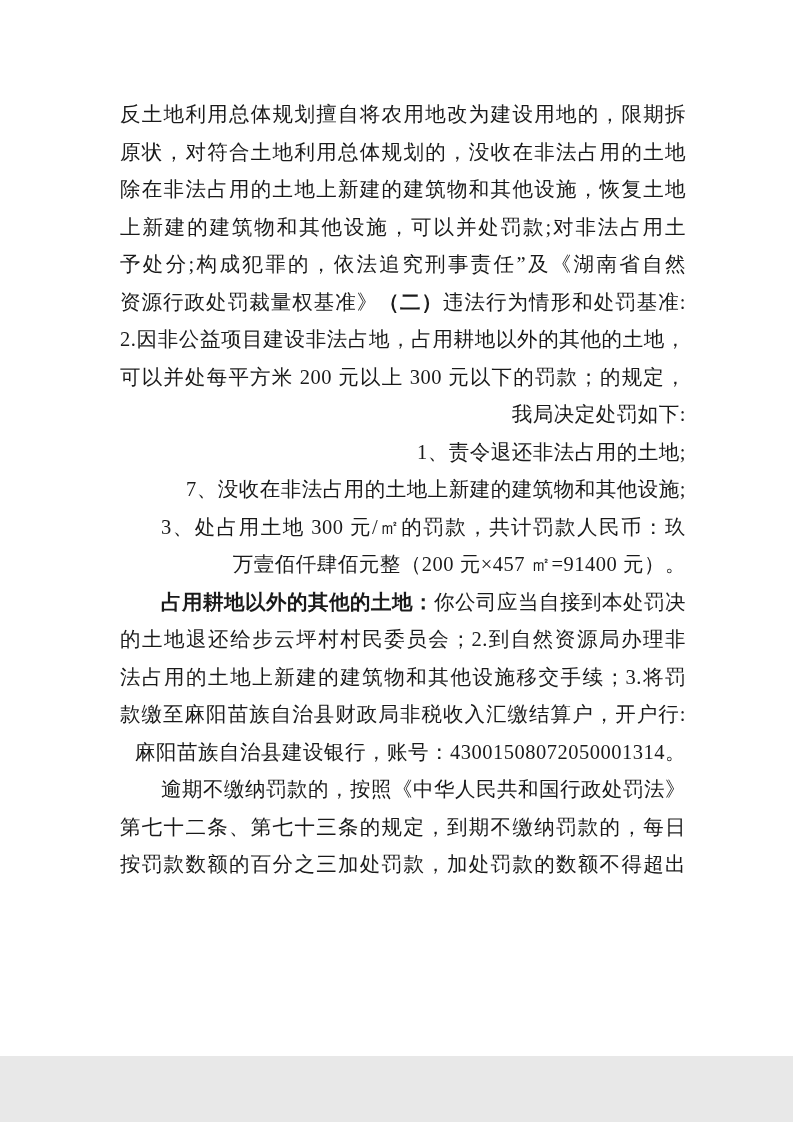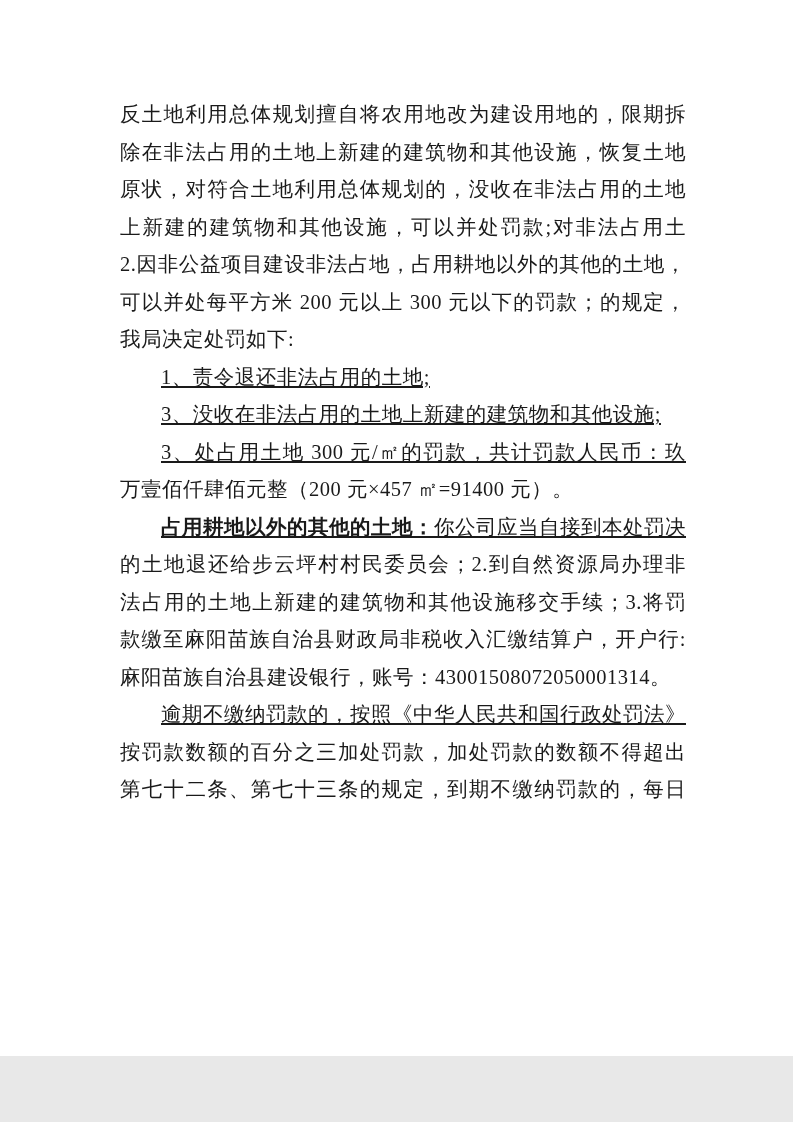--- a/index.html
+++ b/index.html
@@ -22,53 +22,54 @@
     left: 120px;
     top: 96px;
     width: 566px;
     font-size: 20.5px;
     line-height: 37.5px;
     letter-spacing: 0.5px;
   }
   .line {
     height: 37.5px;
     white-space: pre-wrap;
-    text-align: left;
+    text-align: right;
   }
   .line.fill {
     text-align: justify;
     text-align-last: justify;
     text-justify: inter-ideograph;
   }
   .line.indent {
     text-indent: 2em;
-    text-decoration: underline;
   }
   .run.bold {
     font-weight: bold;
   }
 </style>
 </head>
 <body>
 
 <div class="page">
   <div class="doc-body">
       <div class="line fill"><span class="run">反土地利用总体规划擅自将农用地改为建设用地的，限期拆</span></div>
+      <div class="line fill"><span class="run">原状，对符合土地利用总体规划的，没收在非法占用的土地</span></div>
       <div class="line fill"><span class="run">除在非法占用的土地上新建的建筑物和其他设施，恢复土地</span></div>
-      <div class="line fill"><span class="run">原状，对符合土地利用总体规划的，没收在非法占用的土地</span></div>
       <div class="line fill"><span class="run">上新建的建筑物和其他设施，可以并处罚款;对非法占用土</span></div>
+      <div class="line fill"><span class="run">予处分;构成犯罪的，依法追究刑事责任”及《湖南省自然</span></div>
+      <div class="line fill"><span class="run">资源行政处罚裁量权基准》</span><span class="run bold">（二）</span><span class="run">违法行为情形和处罚基准:</span></div>
       <div class="line fill"><span class="run">2.因非公益项目建设非法占地，占用耕地以外的其他的土地，</span></div>
       <div class="line fill"><span class="run">可以并处每平方米 200 元以上 300 元以下的罚款；的规定，</span></div>
       <div class="line"><span class="run">我局决定处罚如下:</span></div>
       <div class="line indent"><span class="run">1、责令退还非法占用的土地;</span></div>
-      <div class="line indent"><span class="run">3、没收在非法占用的土地上新建的建筑物和其他设施;</span></div>
+      <div class="line indent"><span class="run">7、没收在非法占用的土地上新建的建筑物和其他设施;</span></div>
       <div class="line indent fill"><span class="run">3、处占用土地 300 元/㎡的罚款，共计罚款人民币：玖</span></div>
       <div class="line"><span class="run">万壹佰仟肆佰元整（200 元×457 ㎡=91400 元）。</span></div>
       <div class="line indent fill"><span class="run bold">占用耕地以外的其他的土地：</span><span class="run">你公司应当自接到本处罚决</span></div>
       <div class="line fill"><span class="run">的土地退还给步云坪村村民委员会；2.到自然资源局办理非</span></div>
       <div class="line fill"><span class="run">法占用的土地上新建的建筑物和其他设施移交手续；3.将罚</span></div>
       <div class="line fill"><span class="run">款缴至麻阳苗族自治县财政局非税收入汇缴结算户，开户行:</span></div>
       <div class="line"><span class="run">麻阳苗族自治县建设银行，账号：43001508072050001314。</span></div>
       <div class="line indent fill"><span class="run">逾期不缴纳罚款的，按照《中华人民共和国行政处罚法》</span></div>
+      <div class="line fill"><span class="run">第七十二条、第七十三条的规定，到期不缴纳罚款的，每日</span></div>
       <div class="line fill"><span class="run">按罚款数额的百分之三加处罚款，加处罚款的数额不得超出</span></div>
-      <div class="line fill"><span class="run">第七十二条、第七十三条的规定，到期不缴纳罚款的，每日</span></div>
     </div>
 </div>
 
 </body></html>

